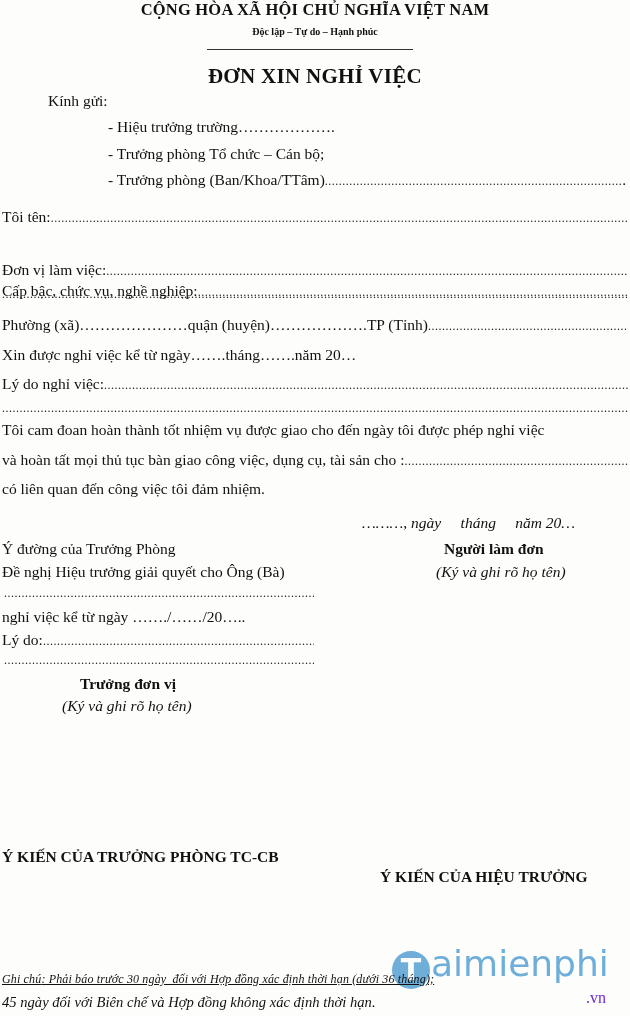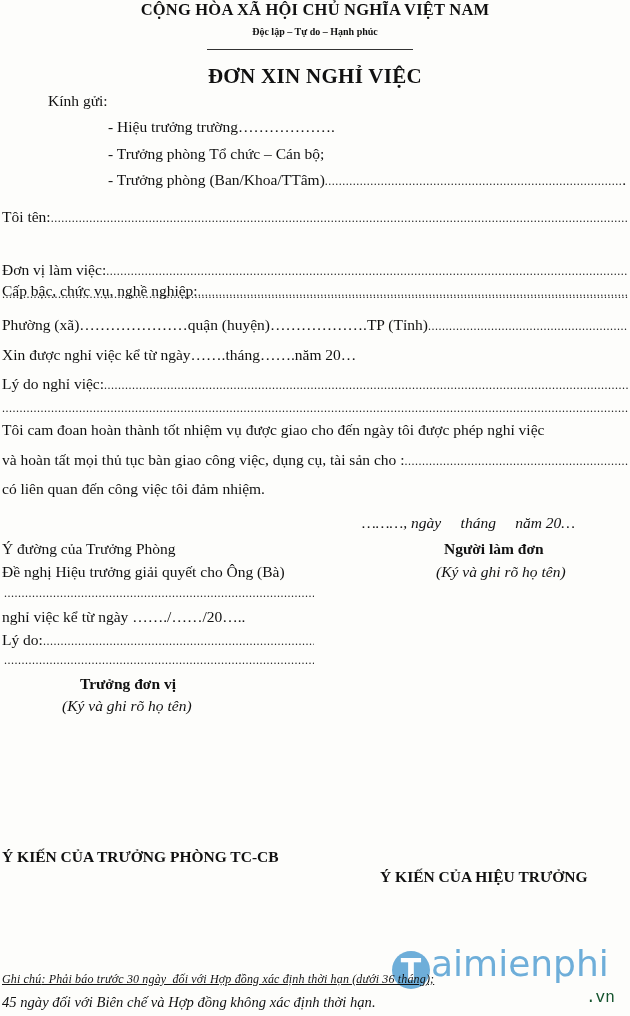--- a/index.html
+++ b/index.html
@@ -67,23 +67,23 @@
       line-height: 38px;
       font-size: 30px;
       font-weight: bold;
       vertical-align: -4px;
       margin-right: 1px;
     }
     .watermark-vn {
       position: absolute;
       left: 586px;
       top: 989px;
-      font-family: Liberation Mono, monospace;
+      font-family: Liberation Serif, serif;
       font-size: 16px;
-      color: #14532d;
+      color: #6d28d9;
       pointer-events: none;
       text-align: right;
     }
     .note-underline {
       text-decoration: underline;
     }
   </style>
 </head>
 <body>
 

